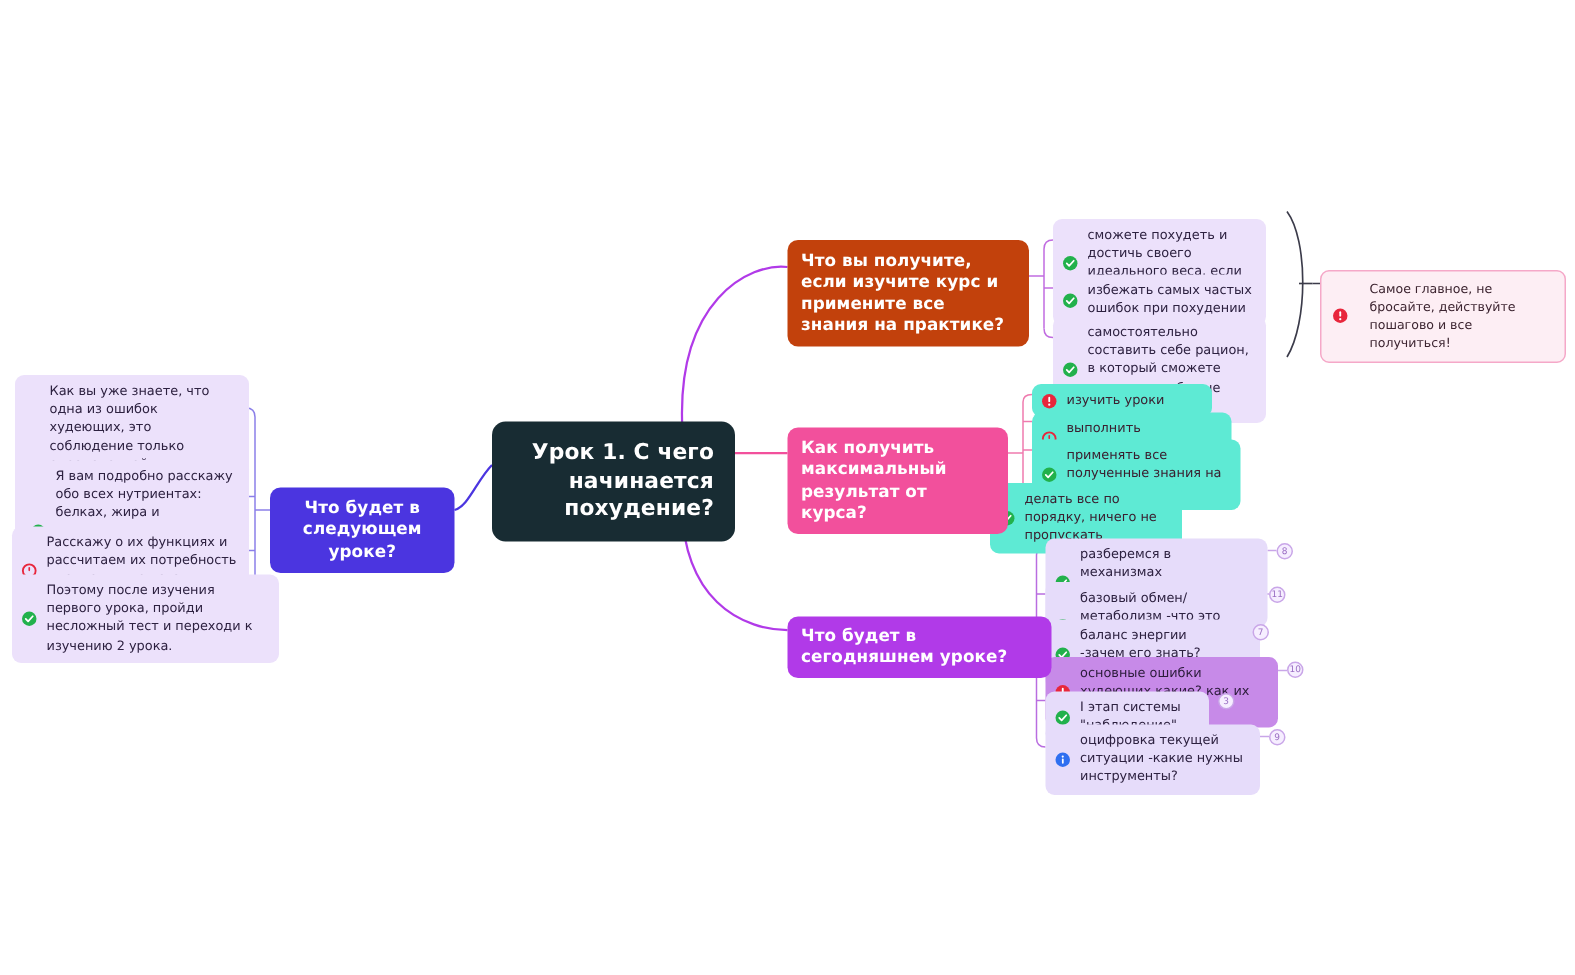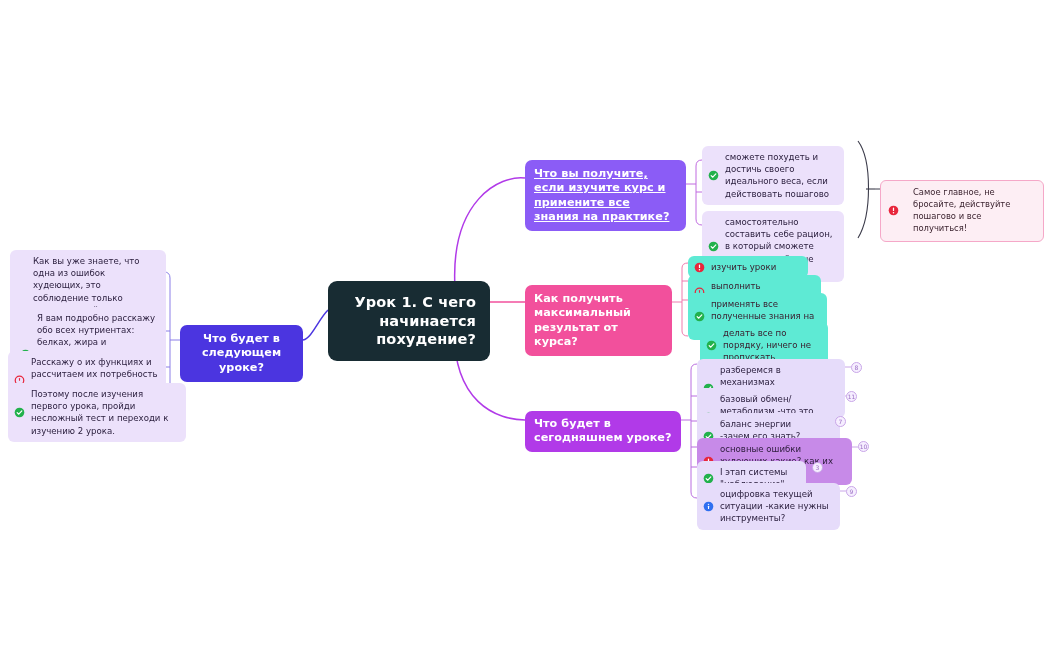--- a/index.html
+++ b/index.html
@@ -38,21 +38,21 @@
     padding: 12px 14px;
     letter-spacing: 0.1px;
   }
   
   .branch {
     color: #ffffff;
     font-size: 11.2px;
     font-weight: bold;
     letter-spacing: 0.05px;
   }
-  .branch.purple  { background: #8b5cf6; text-decoration: underline; }
+  .branch.purple  { background: #c2410c; }
   .branch.pink    { background: #f2509c; }
   .branch.violet  { background: #b13ae8; }
   .branch.indigo  { background: #4b35e0; text-align: center; }
 
   
   .leaf {
     display: flex;
     align-items: center;
     gap: 6px;
     font-size: 8.6px;
@@ -165,20 +165,27 @@
   </div>
 
   <div class="leaf lav" style="position:absolute; left:702px; top:146px; width:142px;">
     <svg class="ic" viewBox="0 0 16 16">
       <circle cx="8" cy="8" r="7" fill="#22b14c"></circle>
       <path d="M4.6 8.2 L6.9 10.5 L11.4 5.6" stroke="#fff" stroke-width="1.7" fill="none" stroke-linecap="round" stroke-linejoin="round"></path>
     </svg>
     <span class="txt">сможете похудеть и достичь своего идеального веса, если действовать пошагово</span>
   </div>
 
+  <div class="leaf lav" style="position:absolute; left:702px; top:183px; width:142px;">
+    <svg class="ic" viewBox="0 0 16 16">
+      <circle cx="8" cy="8" r="7" fill="#22b14c"></circle>
+      <path d="M4.6 8.2 L6.9 10.5 L11.4 5.6" stroke="#fff" stroke-width="1.7" fill="none" stroke-linecap="round" stroke-linejoin="round"></path>
+    </svg>
+    <span class="txt">избежать самых частых ошибок при похудении</span>
+  </div>
 
   <div class="leaf lav" style="position:absolute; left:702px; top:211px; width:142px;">
     <svg class="ic" viewBox="0 0 16 16">
       <circle cx="8" cy="8" r="7" fill="#22b14c"></circle>
       <path d="M4.6 8.2 L6.9 10.5 L11.4 5.6" stroke="#fff" stroke-width="1.7" fill="none" stroke-linecap="round" stroke-linejoin="round"></path>
     </svg>
     <span class="txt">самостоятельно составить себе рацион, в который сможете включить любимые продукты</span>
   </div>
 
   <div id="note-node" style="position:absolute; left:880px; top:180px; width:164px;">
@@ -212,29 +219,29 @@
   </div>
 
   <div class="leaf pinkbg" style="position:absolute; left:688px; top:293px; width:139px;">
     <svg class="ic" viewBox="0 0 16 16">
       <circle cx="8" cy="8" r="7" fill="#22b14c"></circle>
       <path d="M4.6 8.2 L6.9 10.5 L11.4 5.6" stroke="#fff" stroke-width="1.7" fill="none" stroke-linecap="round" stroke-linejoin="round"></path>
     </svg>
     <span class="txt">применять все полученные знания на практике</span>
   </div>
 
-  <div class="leaf pinkbg" style="position:absolute; left:700px; top:322px; width:128px;align-items:center;">
+  <div class="leaf pinkbg" style="position:absolute; left:660px; top:322px; width:128px;align-items:center;">
     <svg class="ic" viewBox="0 0 16 16">
       <circle cx="8" cy="8" r="7" fill="#22b14c"></circle>
       <path d="M4.6 8.2 L6.9 10.5 L11.4 5.6" stroke="#fff" stroke-width="1.7" fill="none" stroke-linecap="round" stroke-linejoin="round"></path>
     </svg>
     <span class="txt">делать все по порядку, ничего не пропускать</span>
   </div>
 
-  <div class="node branch violet" style="left:525px; top:411px; width:156px; padding:6px 9px;">
+  <div class="node branch violet" style="left:525px; top:411px; width:176px; padding:6px 9px;">
     <span>Что будет в сегодняшнем уроке?</span>
   </div>
 
   <div class="leaf lav2" style="position:absolute; left:697px; top:359px; width:148px;">
     <svg class="ic" viewBox="0 0 16 16">
       <circle cx="8" cy="8" r="7" fill="#22b14c"></circle>
       <path d="M4.6 8.2 L6.9 10.5 L11.4 5.6" stroke="#fff" stroke-width="1.7" fill="none" stroke-linecap="round" stroke-linejoin="round"></path>
     </svg>
     <span class="txt">разберемся в механизмах энергообмена в нашем организме</span>
   </div>

